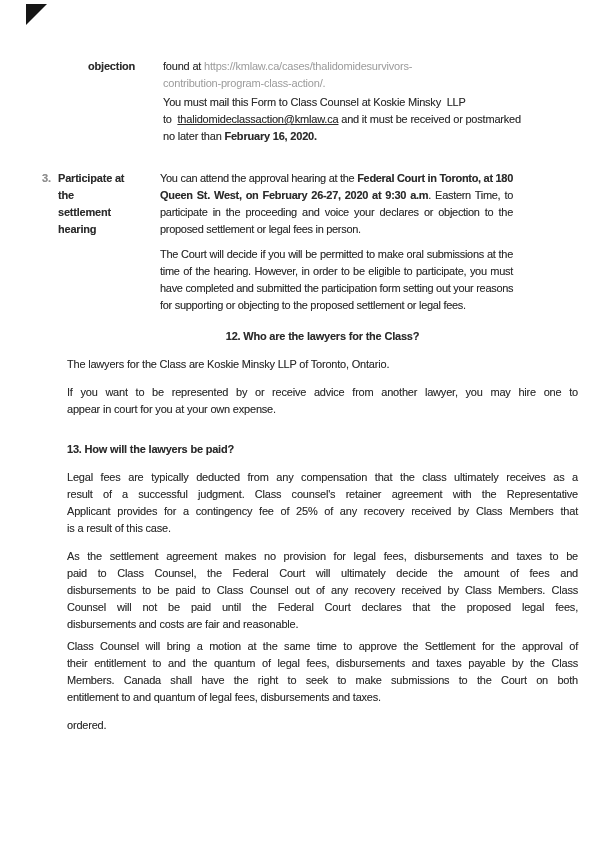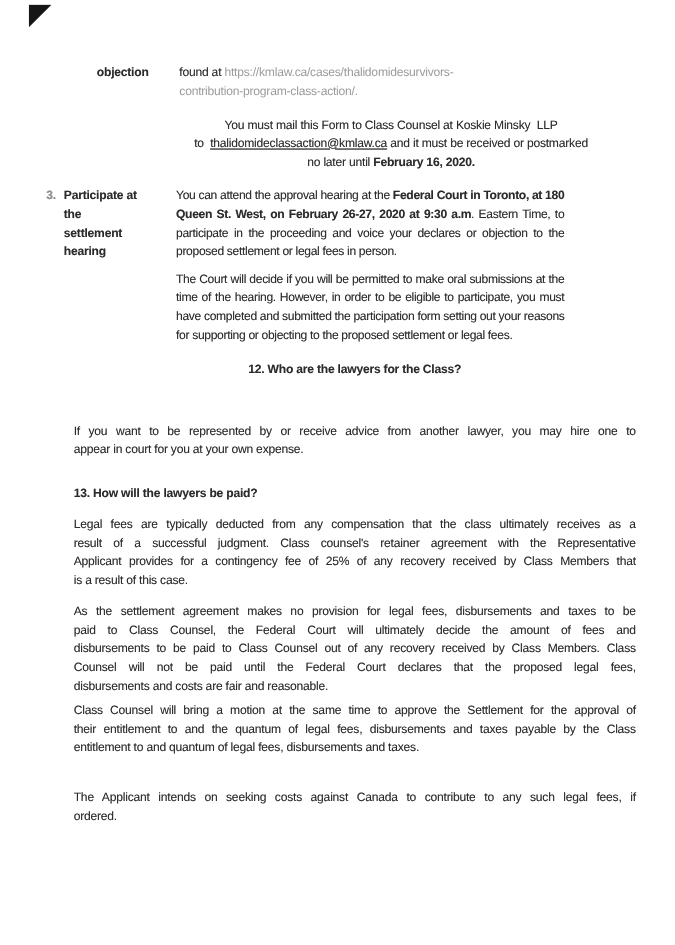--- a/index.html
+++ b/index.html
@@ -28,41 +28,41 @@
   }
   .block .ln { height: 17px; white-space: nowrap; }
   .just .ln { text-align: justify; text-align-last: justify; }
   .just .ln.last { text-align: center; text-align-last: left; }
   .bold, .b { font-weight: 700; }
   .u { text-decoration: underline; }
   .muted { color: #9b9b9b; text-shadow: none; }
   .heading { font-weight: 700; }
   .item-number { color: #8e8e8e; font-weight: 700; }
   .item3-body { font-size: 11px; letter-spacing: -0.3px; }
-  .gap-9 { margin-top: 14px; text-align: center; }
+  .gap-9 { margin-top: 2px; }
   .gap-8 { margin-top: 8px; }
 </style>
 </head>
 <body>
 
 <div class="page">
 
   <div class="corner-mark"></div>
 
   <div class="block bold" style="left:88px; top:58px;">objection</div>
 
   <div class="block" style="left:163px; top:58px; width:385px;">
     <div>
         <div class="ln"><span>found at </span><span class="muted">https://kmlaw.ca/cases/thalidomidesurvivors-</span></div>
         <div class="ln last"><span class="muted">contribution-program-class-action/.</span></div>
       </div>
     <div class="gap-9">
         <div class="ln"><span>You must mail this Form to Class Counsel at Koskie Minsky&nbsp; LLP</span></div>
         <div class="ln"><span>to&nbsp; </span><span class="u">thalidomideclassaction@kmlaw.ca</span><span> and it must be received or postmarked</span></div>
-        <div class="ln last"><span>no later until </span><span class="b">February 16, 2020.</span></div>
+        <div class="ln last"><span>no later than </span><span class="b">February 16, 2020.</span></div>
       </div>
   </div>
 
   <div class="block item-number" style="left:42px; top:170px;">3.</div>
 
   <div class="block bold" style="left:58px; top:170px; width:98px;">
       <div class="ln"><span>Participate at</span></div>
       <div class="ln"><span>the</span></div>
       <div class="ln"><span>settlement</span></div>
       <div class="ln last"><span>hearing</span></div>
@@ -78,20 +78,23 @@
     <div class="just gap-8">
         <div class="ln"><span>The Court will decide if you will be permitted to make oral submissions at the</span></div>
         <div class="ln"><span>time of the hearing. However, in order to be eligible to participate, you must</span></div>
         <div class="ln"><span>have completed and submitted the participation form setting out your reasons</span></div>
         <div class="ln last"><span>for supporting or objecting to the proposed settlement or legal fees.</span></div>
       </div>
   </div>
 
   <div class="block heading" style="left:67px; top:328px; width:511px;text-align:center;">12. Who are the lawyers for the Class?</div>
 
+  <div class="block" style="left:67px; top:356px; width:511px;">
+      <div class="ln last"><span>The lawyers for the Class are Koskie Minsky LLP of Toronto, Ontario.</span></div>
+    </div>
 
   <div class="block just" style="left:67px; top:384px; width:511px;">
       <div class="ln"><span>If you want to be represented by or receive advice from another lawyer, you may hire one to</span></div>
       <div class="ln last"><span>appear in court for you at your own expense.</span></div>
     </div>
 
   <div class="block heading" style="left:67px; top:441px; width:511px;">13. How will the lawyers be paid?</div>
 
   <div class="block just" style="left:67px; top:469px; width:511px;">
       <div class="ln"><span>Legal fees are typically deducted from any compensation that the class ultimately receives as a</span></div>
@@ -104,21 +107,21 @@
       <div class="ln"><span>As the settlement agreement makes no provision for legal fees, disbursements and taxes to be</span></div>
       <div class="ln"><span>paid to Class Counsel, the Federal Court will ultimately decide the amount of fees and</span></div>
       <div class="ln"><span>disbursements to be paid to Class Counsel out of any recovery received by Class Members. Class</span></div>
       <div class="ln"><span>Counsel will not be paid until the Federal Court declares that the proposed legal fees,</span></div>
       <div class="ln last"><span>disbursements and costs are fair and reasonable.</span></div>
     </div>
 
   <div class="block just" style="left:67px; top:638px; width:511px;">
       <div class="ln"><span>Class Counsel will bring a motion at the same time to approve the Settlement for the approval of</span></div>
       <div class="ln"><span>their entitlement to and the quantum of legal fees, disbursements and taxes payable by the Class</span></div>
+      <div class="ln"><span>Members. Canada shall have the right to seek to make submissions to the Court on both</span></div>
       <div class="ln last"><span>entitlement to and quantum of legal fees, disbursements and taxes.</span></div>
     </div>
 
   <div class="block just" style="left:67px; top:717px; width:511px;">
-      <div class="ln"><span>The Applicant intends on seeking costs against Canada to contribute to any such legal fees, if</span></div>
       <div class="ln last"><span>ordered.</span></div>
     </div>
 
 </div>
 
 </body></html>

